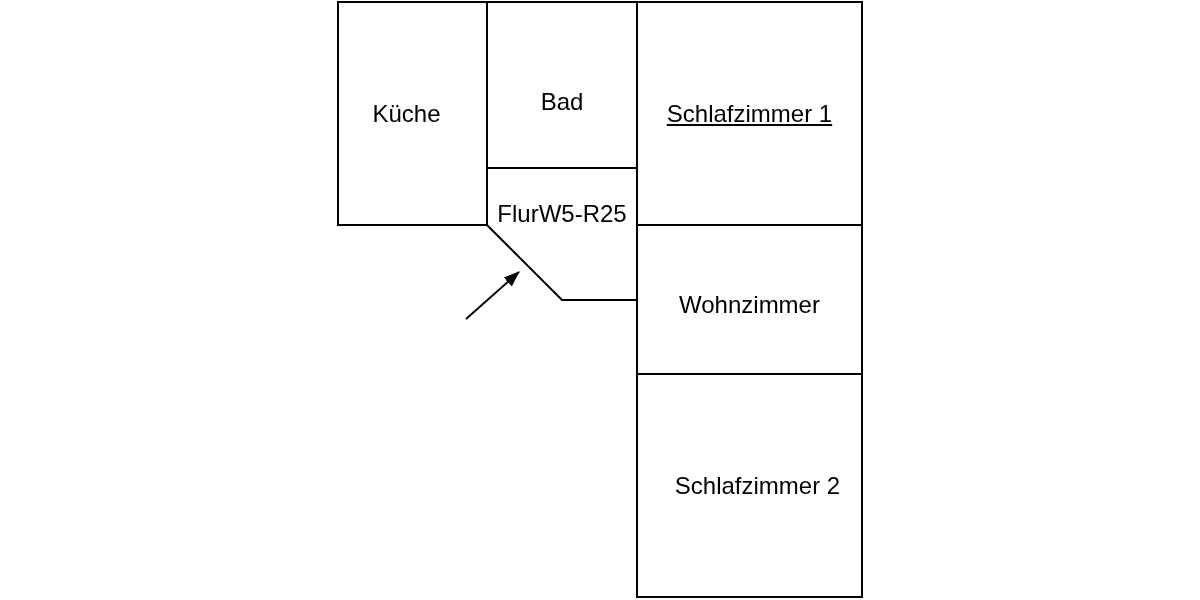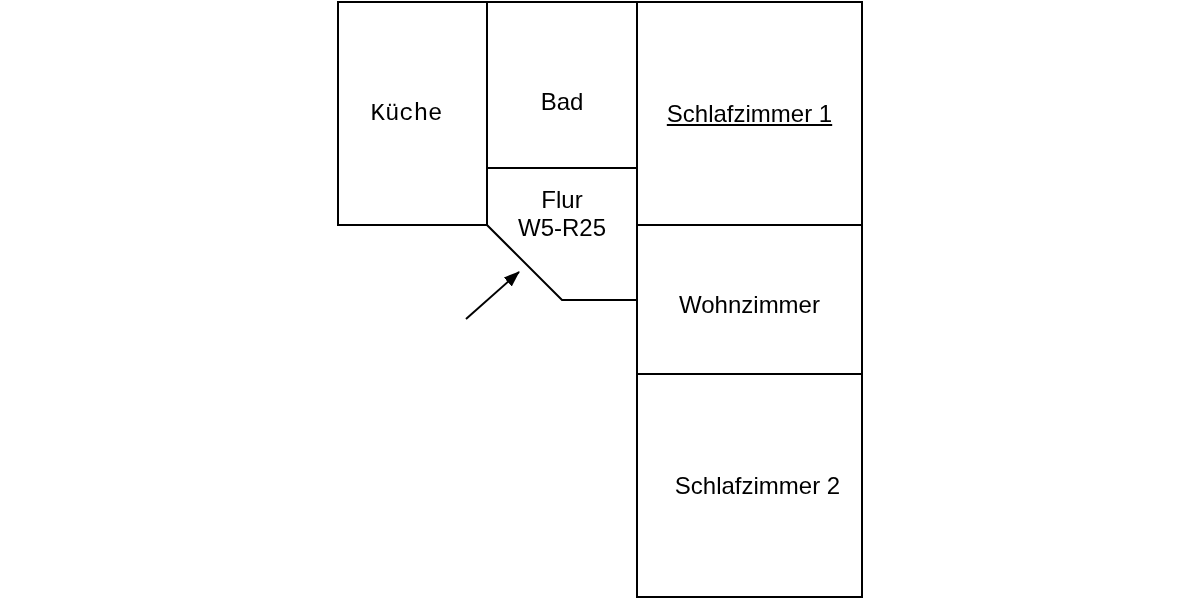--- a/index.html
+++ b/index.html
@@ -30,23 +30,23 @@
     display: flex;
     align-items: center;
     justify-content: center;
     text-align: center;
     font-size: 24px;
     line-height: 28px;
     color: #000000;
     pointer-events: none;
   }
   .room-label.two-line {
-    flex-direction: column;
+    flex-direction: row;
   }
-  .lbl-kueche        { left: 338px; top: 2px;   width: 137px; height: 223px; font-family: Liberation Mono, monospace; }
+  .lbl-kueche        { left: 338px; top: 2px;   width: 137px; height: 223px; }
   .lbl-bad           { left: 487px; top: 2px;   width: 150px; height: 199px; }
   .lbl-schlafzimmer1 { left: 637px; top: 2px;   width: 225px; height: 223px; text-decoration: underline; }
   .lbl-flur          { left: 487px; top: 168px; width: 150px; height: 92px;  }
   .lbl-wohnzimmer    { left: 637px; top: 225px; width: 225px; height: 159px; }
   .lbl-schlafzimmer2 { left: 637px; top: 374px; width: 225px; height: 223px; margin-left: 8px; }
 </style>
 </head>
 <body>
 
 <div class="canvas">

